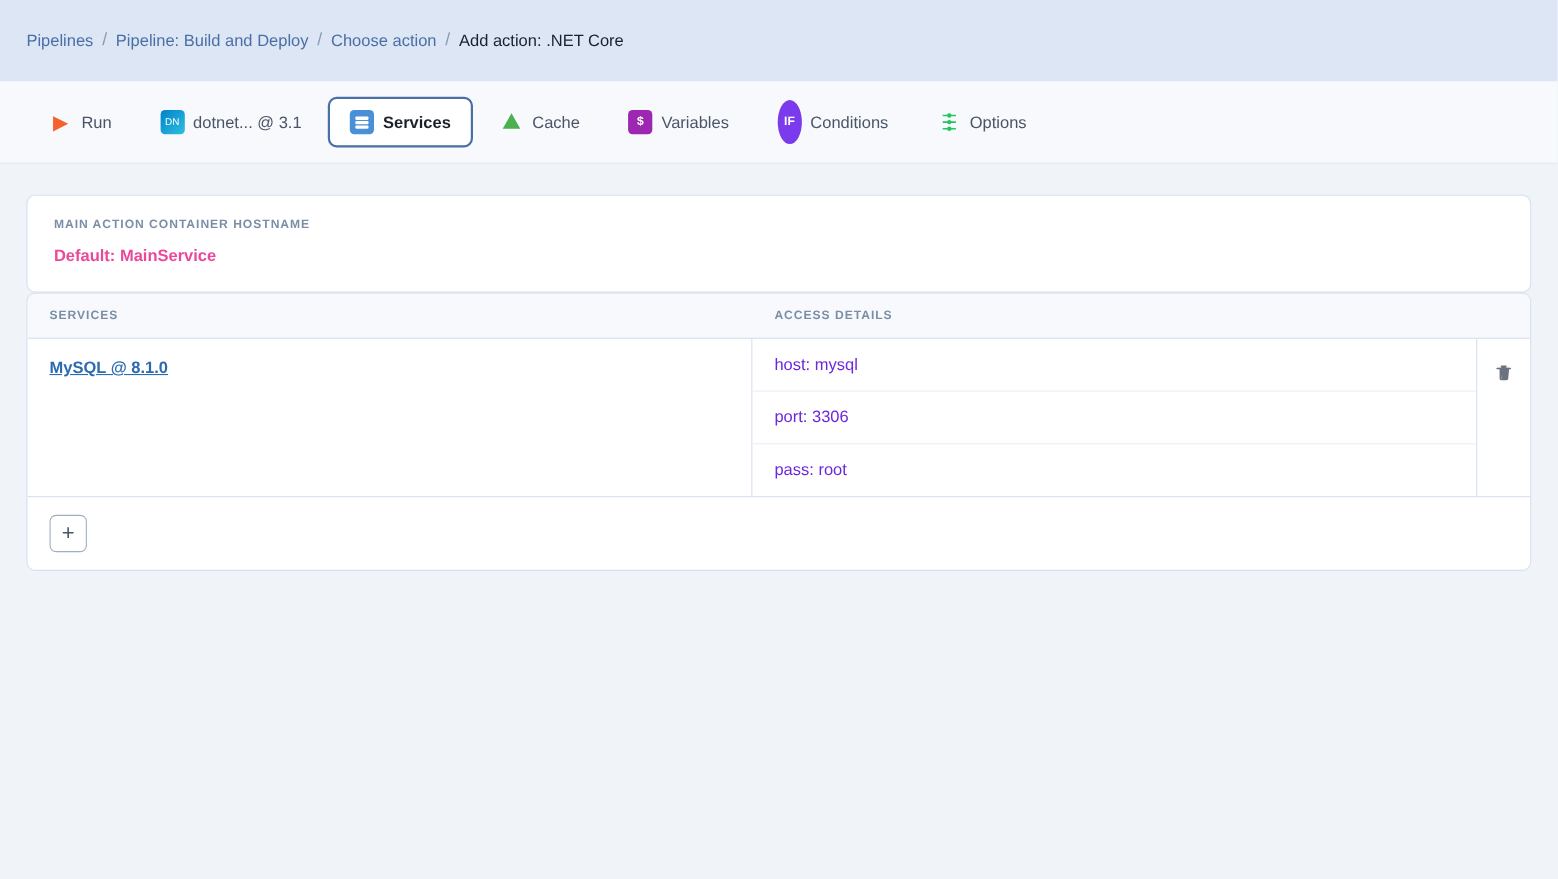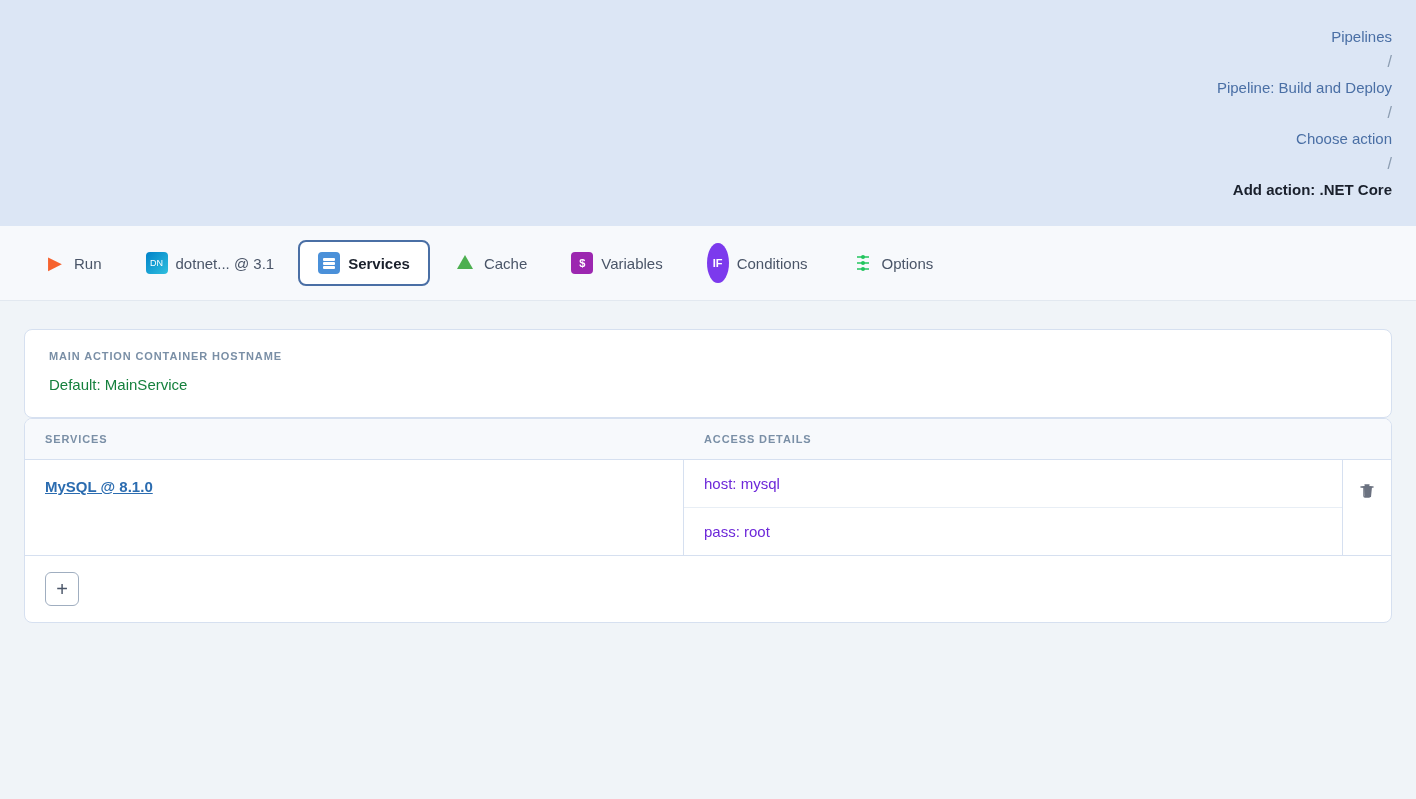--- a/index.html
+++ b/index.html
@@ -8,39 +8,38 @@
       background: #f0f4f8;
       min-height: 799px;
       color: #333;
     }
 
     
     .breadcrumb-bar {
       background: #dce6f5;
       padding: 28px 24px;
       display: flex;
-      align-items: flex-end;
+      align-items: center;
       gap: 8px;
       font-size: 15px;
       color: #4a5568;
       min-height: 68px;
-      flex-direction: column;
     }
     .breadcrumb-sep {
       color: #8a9bb0;
       font-size: 16px;
     }
     .breadcrumb-link {
       color: #4a6fa5;
       cursor: pointer;
       text-decoration: none;
     }
     .breadcrumb-current {
       color: #1a202c;
-      font-weight: 700;
+      font-weight: 400;
     }
 
     
     .tab-bar {
       background: #f7f9fc;
       padding: 0 24px;
       display: flex;
       align-items: center;
       gap: 4px;
       border-bottom: 1px solid #e2e8f0;
@@ -97,21 +96,22 @@
     .hostname-label {
       font-size: 11px;
       font-weight: 700;
       letter-spacing: 0.08em;
       color: #7a8fa6;
       text-transform: uppercase;
       margin-bottom: 14px;
     }
     .hostname-value {
       font-size: 15px;
-      color: #15803d;
+      color: #ec4899;
+      font-weight: bold;
     }
 
     
     .services-card {}
     .services-header {
       display: grid;
       grid-template-columns: 1fr 1fr 48px;
       background: #f7f9fc;
       border-bottom: 1px solid #d6e0f0;
     }
@@ -319,20 +319,21 @@
     </div>
 
     <div class="services-body">
 
       <div class="service-name-cell">
         <span class="service-name-link">MySQL @ 8.1.0</span>
       </div>
 
       <div class="access-details-cell">
         <div class="access-detail-row">host: mysql</div>
+        <div class="access-detail-row">port: 3306</div>
         <div class="access-detail-row">pass: root</div>
       </div>
 
       <div class="delete-cell">
         <button class="delete-btn" title="Delete">
           <svg width="18" height="18" viewBox="0 0 18 18" fill="currentColor">
             <path d="M3 5h12M7 5V3h4v2M6 5l1 10h6l1-10"></path>
             <path d="M3 5h12" stroke="currentColor" stroke-width="1.5" fill="none" stroke-linecap="round"></path>
             <rect x="6" y="5" width="6" height="10" rx="1" fill="none" stroke="currentColor" stroke-width="1.5"></rect>
             <line x1="7" y1="3" x2="11" y2="3" stroke="currentColor" stroke-width="1.5" stroke-linecap="round"></line>

